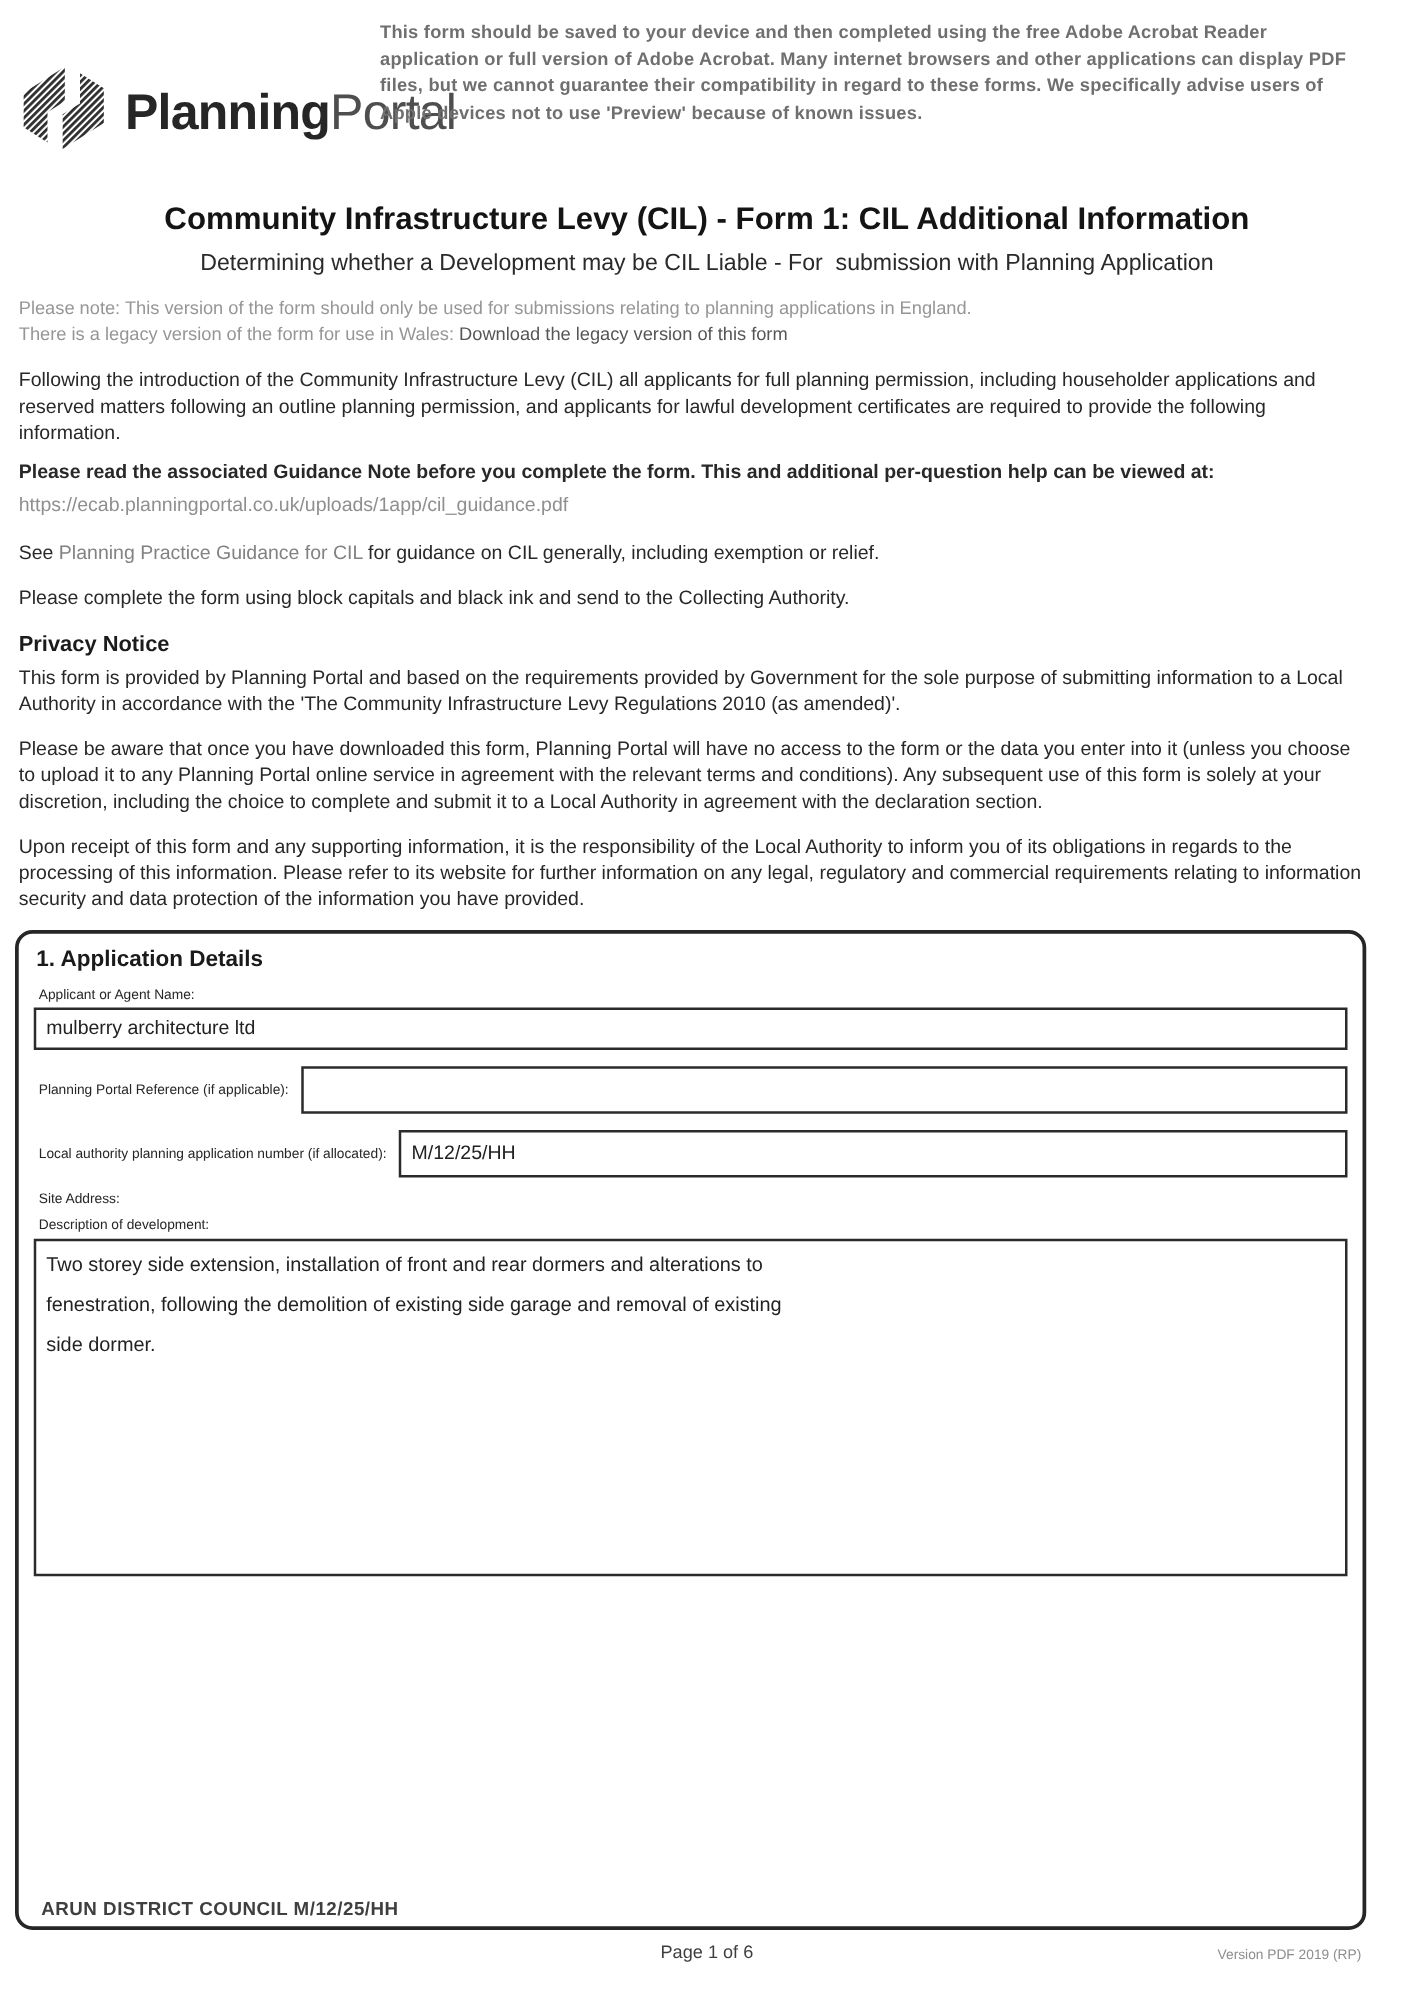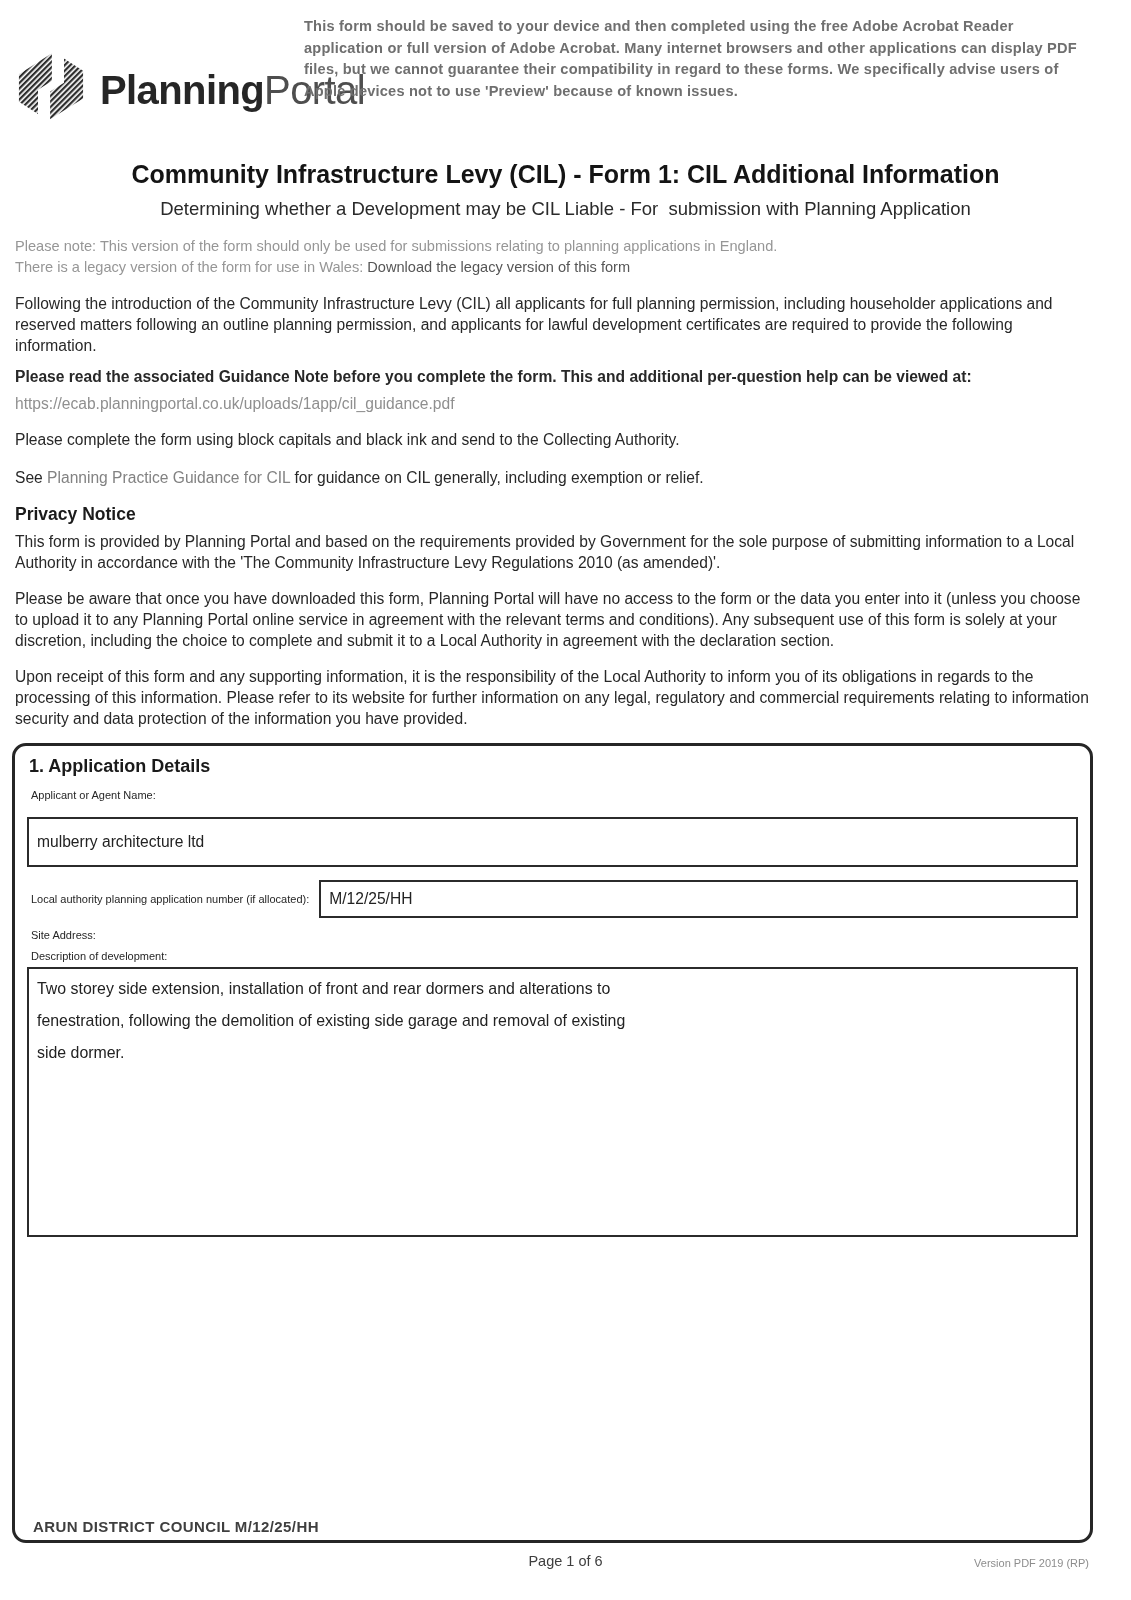--- a/index.html
+++ b/index.html
@@ -42,21 +42,21 @@
 
   
   .section-box {
     margin: 14px 38px 0 12px; height: 800px; position: relative;
     border: 3px solid #262626; border-radius: 14px;
     padding: 6px 12px 10px 12px; background: #fff;
   }
   .sec-heading { font-size: 18px; font-weight: bold; color: #1a1a1a; margin: 4px 0 0 2px; }
   .field-label { font-size: 11px; color: #262626; margin: 12px 0 0 4px; }
   input.line {
-    display: block; width: 100%; height: 50px; margin-top: 16px;
+    display: block; width: 100%; height: 34px; margin-top: 4px;
     border: 2px solid #2b2b2b; border-radius: 0; background: #fff;
     padding: 2px 8px; font-family: "Liberation Sans", sans-serif; font-size: 15.6px; color: #222;
   }
   .row { display: flex; align-items: center; gap: 10px; margin-top: 13px; }
   .row .field-label { margin: 0 0 0 4px; white-space: nowrap; }
   .row input.line { flex: 1; margin-top: 0; height: 38px; }
   textarea.block {
     display: block; width: 100%; margin-top: 5px; resize: none;
     border: 2px solid #2b2b2b; border-radius: 0; background: #fff;
     padding: 4px 8px; font-family: "Liberation Sans", sans-serif; font-size: 15.9px; color: #222;
@@ -106,36 +106,40 @@
     <div class="note-grey">
       <span class="nb">Please note:</span><span> This version of the form should only be used for submissions relating to planning applications in England.</span><br>
       <span>There is a legacy version of the form for use in Wales:  </span><span class="wales-link">Download the legacy version of this form</span>
     </div>
 
     <p class="body">Following the introduction of the Community Infrastructure Levy (CIL) all applicants for full planning permission, including householder applications and reserved matters following an outline planning permission, and applicants for lawful development certificates are required to provide the following information.</p>
 
     <p class="body bold-line" style="margin-top:10px">Please read the associated Guidance Note before you complete the form. This and additional per-question help can be viewed at:</p>
     <p class="body tight"><span class="url-link">https://ecab.planningportal.co.uk/uploads/1app/cil_guidance.pdf</span></p>
 
+    <p class="body" style="margin-top:17px"><span>See </span><span class="ppg-link">Planning Practice Guidance for CIL</span><span> for guidance on CIL generally, including exemption or relief.</span></p>
+
     <p class="body">Please complete the form using block capitals and black ink and send to the Collecting Authority.</p>
-
-    <p class="body" style="margin-top:17px"><span>See </span><span class="ppg-link">Planning Practice Guidance for CIL</span><span> for guidance on CIL generally, including exemption or relief.</span></p>
 
     <div class="privacy-heading">Privacy Notice</div>
     <p class="body">This form is provided by Planning Portal and based on the requirements provided by Government for the sole purpose of submitting information to a Local Authority in accordance with the 'The Community Infrastructure Levy Regulations 2010 (as amended)'.</p>
     <p class="body">Please be aware that once you have downloaded this form, Planning Portal will have no access to the form or the data you enter into it (unless you choose to upload it to any Planning Portal online service in agreement with the relevant terms and conditions). Any subsequent use of this form is solely at your discretion, including the choice to complete and submit it to a Local Authority in agreement with the declaration section.</p>
     <p class="body">Upon receipt of this form and any supporting information, it is the responsibility of the Local Authority to inform you of its obligations in regards to the processing of this information. Please refer to its website for further information on any legal, regulatory and commercial requirements relating to information security and data protection of the information you have provided.</p>
   </div>
 
   <div class="section-box">
     <div class="sec-heading">1. Application Details</div>
 
     <div class="field-label">Applicant or Agent Name:</div>
     <input class="line" type="text" value="mulberry architecture ltd" style="">
 
+    <div class="row">
+      <div class="field-label">Planning Portal Reference (if applicable):</div>
+      <input class="line" type="text" value="" style="">
+    </div>
 
     <div class="row">
       <div class="field-label">Local authority planning application number (if allocated):</div>
       <input class="line" type="text" value="M/12/25/HH" style="">
     </div>
 
     <div class="field-label" style="margin-top:11px">Site Address:</div>
 
     <div class="field-label" style="margin-top:9px">Description of development:</div>
     <textarea class="block ta-desc" style="">Two storey side extension, installation of front and rear dormers and alterations to

